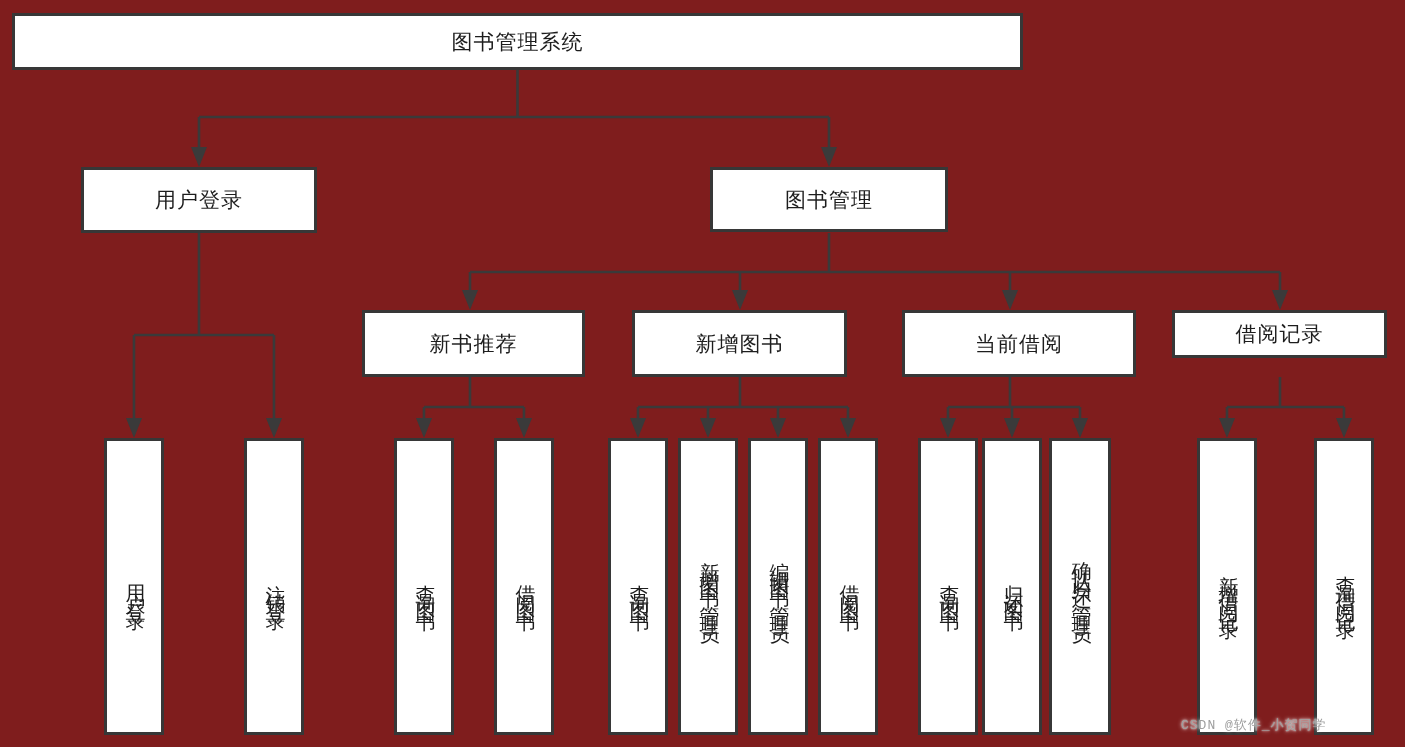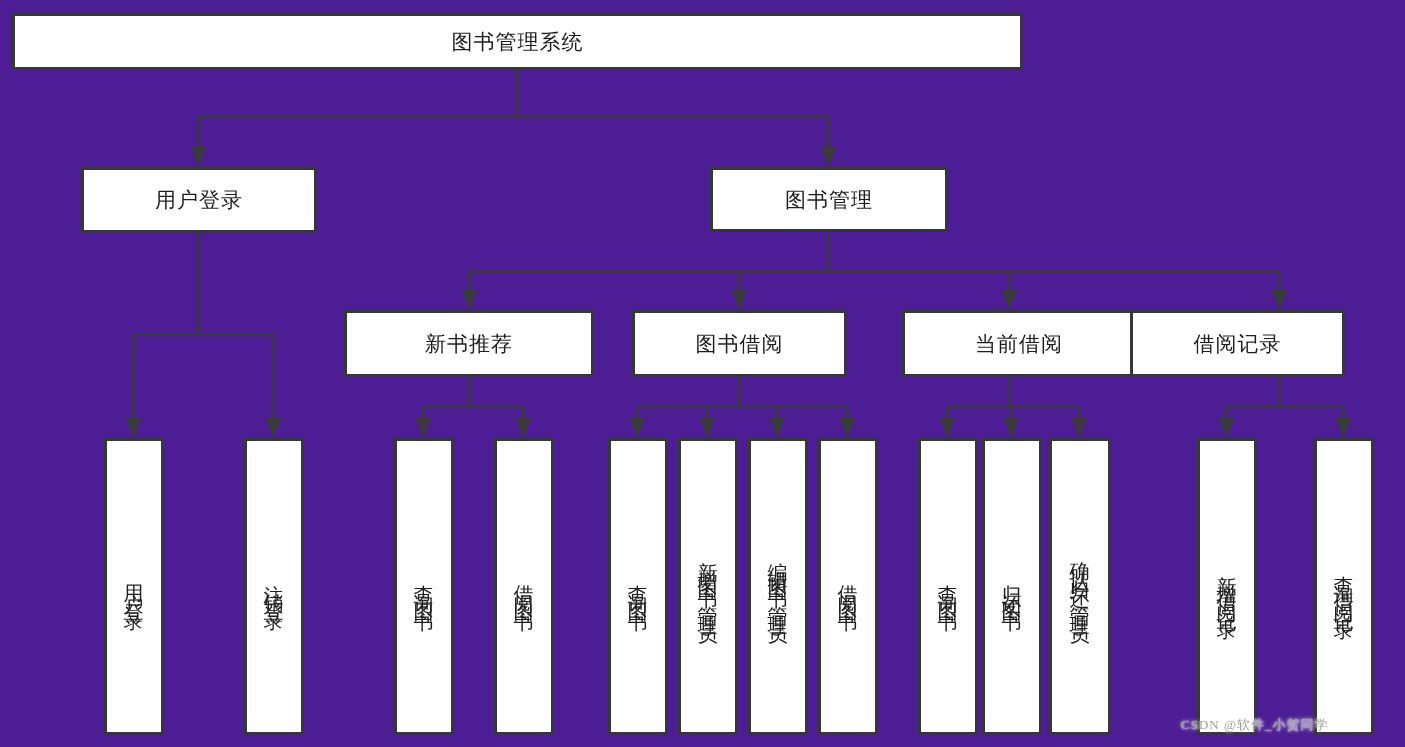--- a/index.html
+++ b/index.html
@@ -1,18 +1,18 @@
 <!DOCTYPE html>
 <html><head>
 <meta charset="utf-8">
 <style>
   html,body{margin:0;padding:0;background:#ffffff;}
   .canvas{
-    position:relative;width:1405px;height:747px;background:#4c1d95;
-    font-family:Liberation Serif, serif;overflow:hidden;
+    position:relative;width:1405px;height:747px;background:#7f1d1d;
+    font-family:Liberation Mono, monospace;overflow:hidden;
   }
   .wires{position:absolute;left:0;top:0;width:1405px;height:747px;}
   .wires path{stroke:#3a3a3a;stroke-width:2.6;fill:none;}
   .wires polygon{fill:#3a3a3a;}
   .box{
     position:absolute;box-sizing:border-box;border:3px solid #373737;background:#ffffff;
     display:flex;align-items:center;justify-content:center;color:#1d1d1d;
   }
   .box .lbl{font-size:21px;letter-spacing:1px;white-space:nowrap;}
   .leaf .lbl{
@@ -76,30 +76,30 @@
     <span class="lbl">图书管理系统</span>
   </div>
 
   <div class="box" style="left:81px;top:167px;width:236px;height:66px">
     <span class="lbl">用户登录</span>
   </div>
   <div class="box" style="left:710px;top:167px;width:238px;height:65px">
     <span class="lbl">图书管理</span>
   </div>
 
-  <div class="box" style="left:344px;top:310px;width:250px;height:67px">
+  <div class="box" style="left:362px;top:310px;width:223px;height:67px">
     <span class="lbl">新书推荐</span>
   </div>
   <div class="box" style="left:632px;top:310px;width:215px;height:67px">
-    <span class="lbl">图书借阅</span>
+    <span class="lbl">新增图书</span>
   </div>
   <div class="box" style="left:902px;top:310px;width:234px;height:67px">
     <span class="lbl">当前借阅</span>
   </div>
-  <div class="box" style="left:1130px;top:310px;width:215px;height:67px">
+  <div class="box" style="left:1172px;top:310px;width:215px;height:48px">
     <span class="lbl">借阅记录</span>
   </div>
 
   <div class="box leaf" style="left:104px;top:438px;width:60px;height:297px">
     <span class="lbl">用户登录</span>
   </div>
   <div class="box leaf" style="left:244px;top:438px;width:60px;height:297px">
     <span class="lbl">注销登录</span>
   </div>
 

